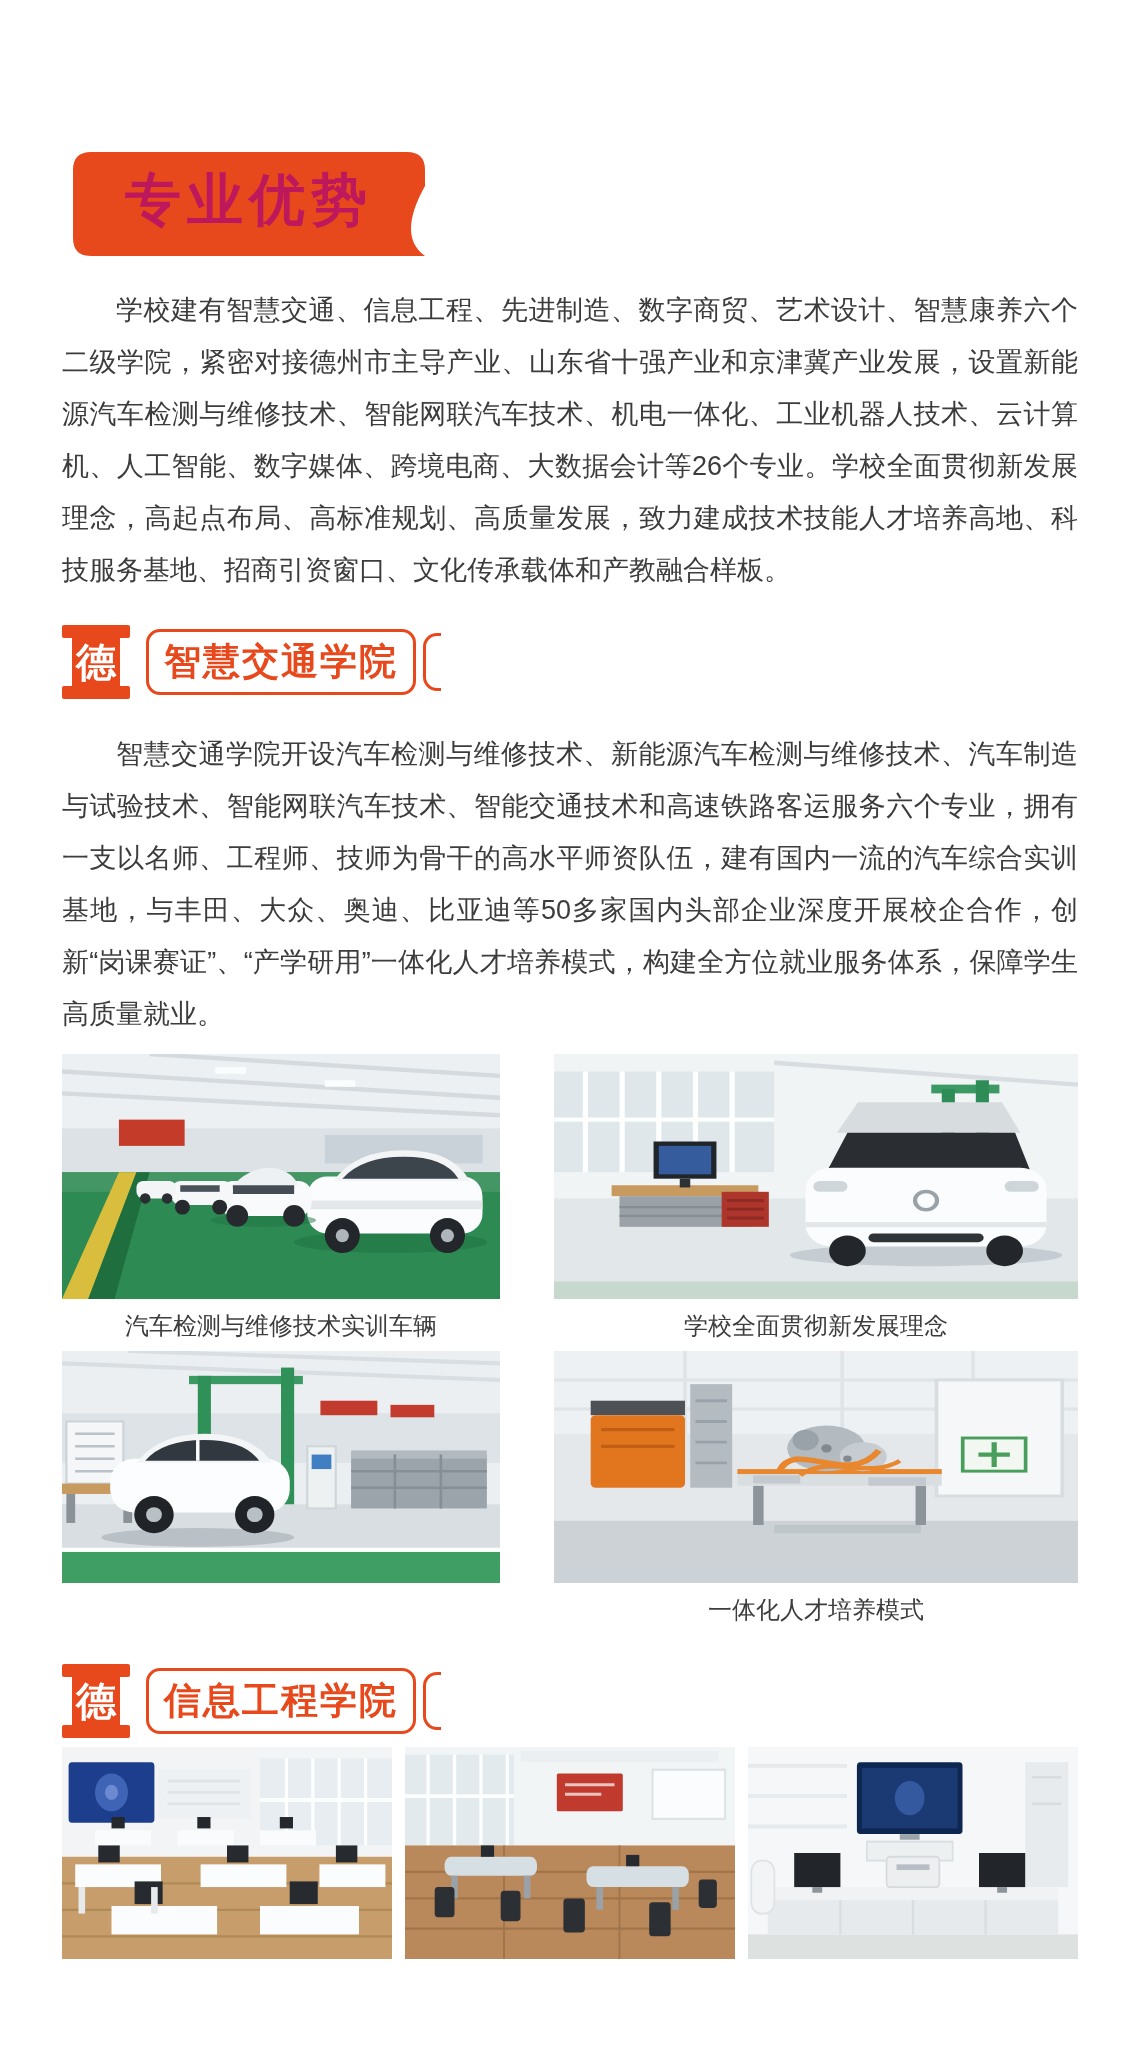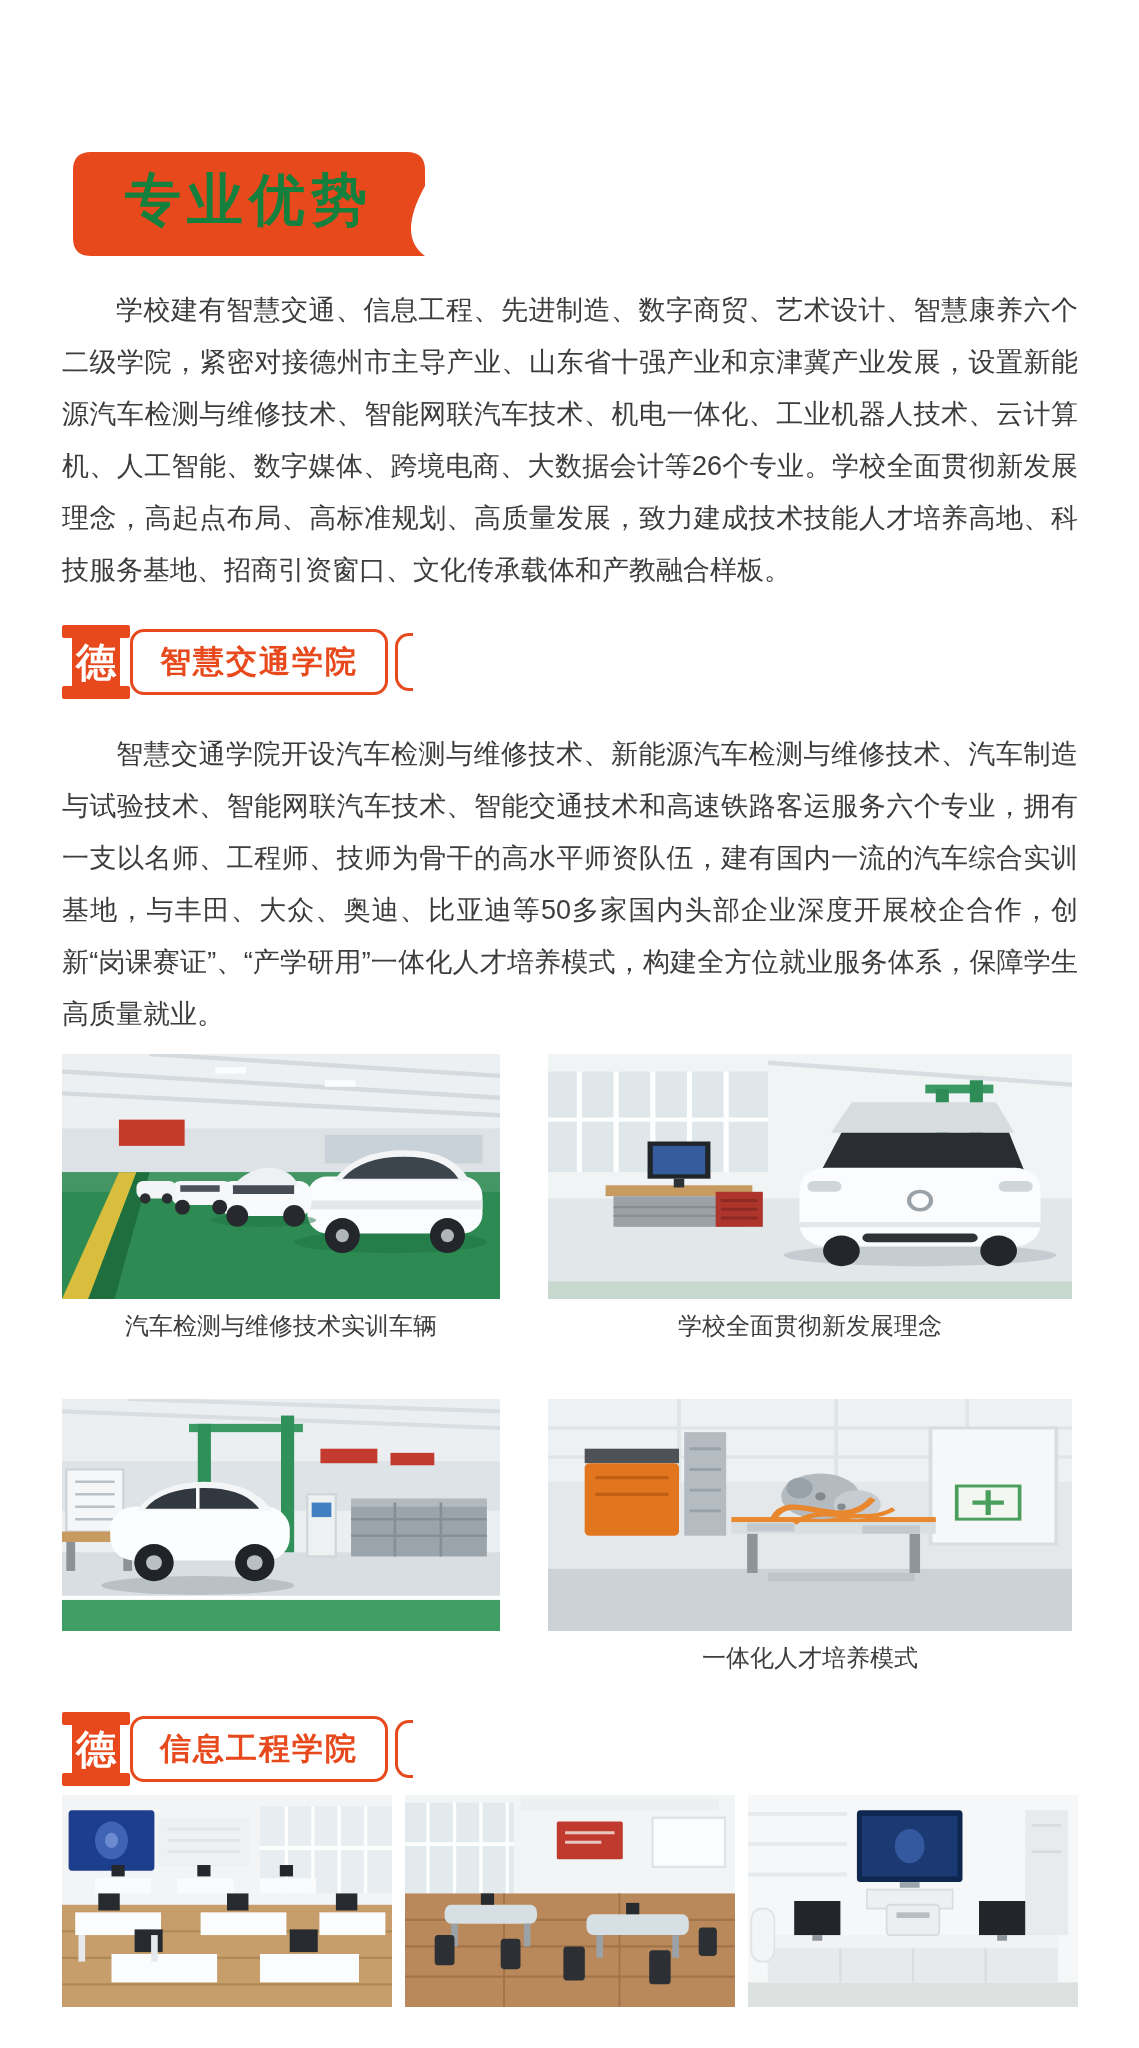--- a/index.html
+++ b/index.html
@@ -4,41 +4,41 @@
 <style>
   html,body{margin:0;padding:0;background:#ffffff;}
   .page{
     position:relative;width:1139px;height:2048px;overflow:hidden;background:#fff;
     font-family:"Liberation Sans","DejaVu Sans",sans-serif;
   }
   
   .banner{position:relative;width:352px;height:104px;margin:152px 0 0 73px;
     display:flex;align-items:center;justify-content:center;}
   .banner svg{position:absolute;inset:0;width:100%;height:100%;}
-  .banner-title{position:relative;z-index:1;color:#15803d;font-size:56px;font-weight:700;
+  .banner-title{position:relative;z-index:1;color:#be185d;font-size:56px;font-weight:700;
     letter-spacing:6px;margin-top:-6px;}
   
   .body-text{width:1016px;margin:28px 61px 0 62px;font-size:27px;line-height:52px;
     text-align:justify;text-indent:2em;color:#3c3c3c;}
   
   .sec-head{display:flex;align-items:center;margin:28px 0 0 62px;height:76px;}
   .logo{position:relative;width:68px;height:74px;flex:0 0 auto;}
   .logo-bar{position:absolute;left:0;width:68px;height:13px;background:#e8491c;border-radius:2px;}
   .logo-bar.top{top:0}
   .logo-bar.bottom{bottom:0}
   .logo-mid{position:absolute;left:10px;top:5px;width:48px;height:64px;background:#e8491c;
     display:flex;align-items:center;justify-content:center;}
   .logo-char{color:#fff;font-size:40px;font-weight:700;line-height:1;}
-  .title-box{border:3px solid #e8491c;border-radius:14px;padding:0 27px;
+  .title-box{margin-left:16px;border:3px solid #e8491c;border-radius:14px;padding:0 15px;
     height:60px;display:flex;align-items:center;background:#fff;
-    font-size:31px;font-weight:700;color:#e8491c;letter-spacing:2px;}
+    font-size:37px;font-weight:700;color:#e8491c;letter-spacing:2px;}
   .title-tail{width:15px;height:52px;border:3px solid #e8491c;border-right:none;
     border-radius:14px 0 0 14px;margin-left:7px;}
   
-  .grid2{display:grid;grid-template-columns:438px 524px;column-gap:54px;margin:14px 0 0 62px;gap:48px;}
+  .grid2{display:grid;grid-template-columns:438px 524px;column-gap:54px;margin:14px 0 0 62px;}
   .grid3{display:grid;grid-template-columns:repeat(3,330px);column-gap:13px;margin:8px 0 0 62px;}
   figure{margin:0;}
   svg.photo{display:block;width:100%;background:#eef1f3;}
   .grid2 figure:nth-child(1) svg.photo,.grid2 figure:nth-child(2) svg.photo{height:245px;}
   .grid2 figure:nth-child(3) svg.photo,.grid2 figure:nth-child(4) svg.photo{height:232px;}
   .grid3 svg.photo{height:212px;}
   figcaption{text-align:center;font-size:24px;color:#3d3d3d;margin:11px 0 9px;}
 </style>
 </head>
 <body>

